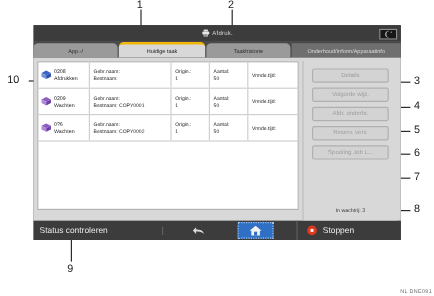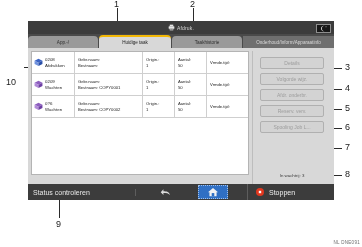--- a/index.html
+++ b/index.html
@@ -230,21 +230,21 @@
 
 <div class="callout" style="left:114px;top:0px;">1</div>
 <div class="callout" style="left:190px;top:0px;">2</div>
 <div class="callout" style="left:345px;top:63px;">3</div>
 <div class="callout" style="left:345px;top:84px;">4</div>
 <div class="callout" style="left:345px;top:104px;">5</div>
 <div class="callout" style="left:345px;top:123px;">6</div>
 <div class="callout" style="left:345px;top:143px;">7</div>
 <div class="callout" style="left:345px;top:170px;">8</div>
 <div class="callout" style="left:56px;top:220px;">9</div>
-<div class="callout" style="left:6px;top:78px;">10</div>
+<div class="callout" style="left:6px;top:62px;">10</div>
 
 <div class="panel">
 
   <div class="titlebar">
     <div class="tb-inner">
       <span>
         <svg class="printer-ico" width="7" height="7" viewBox="0 0 16 16">
           <rect x="4" y="1.5" width="8" height="3.5" fill="#e6e6e6"></rect>
           <rect x="1.5" y="5" width="13" height="6" rx="1.5" fill="#e6e6e6"></rect>
           <rect x="4" y="10" width="8" height="4.5" fill="#e6e6e6"></rect>

